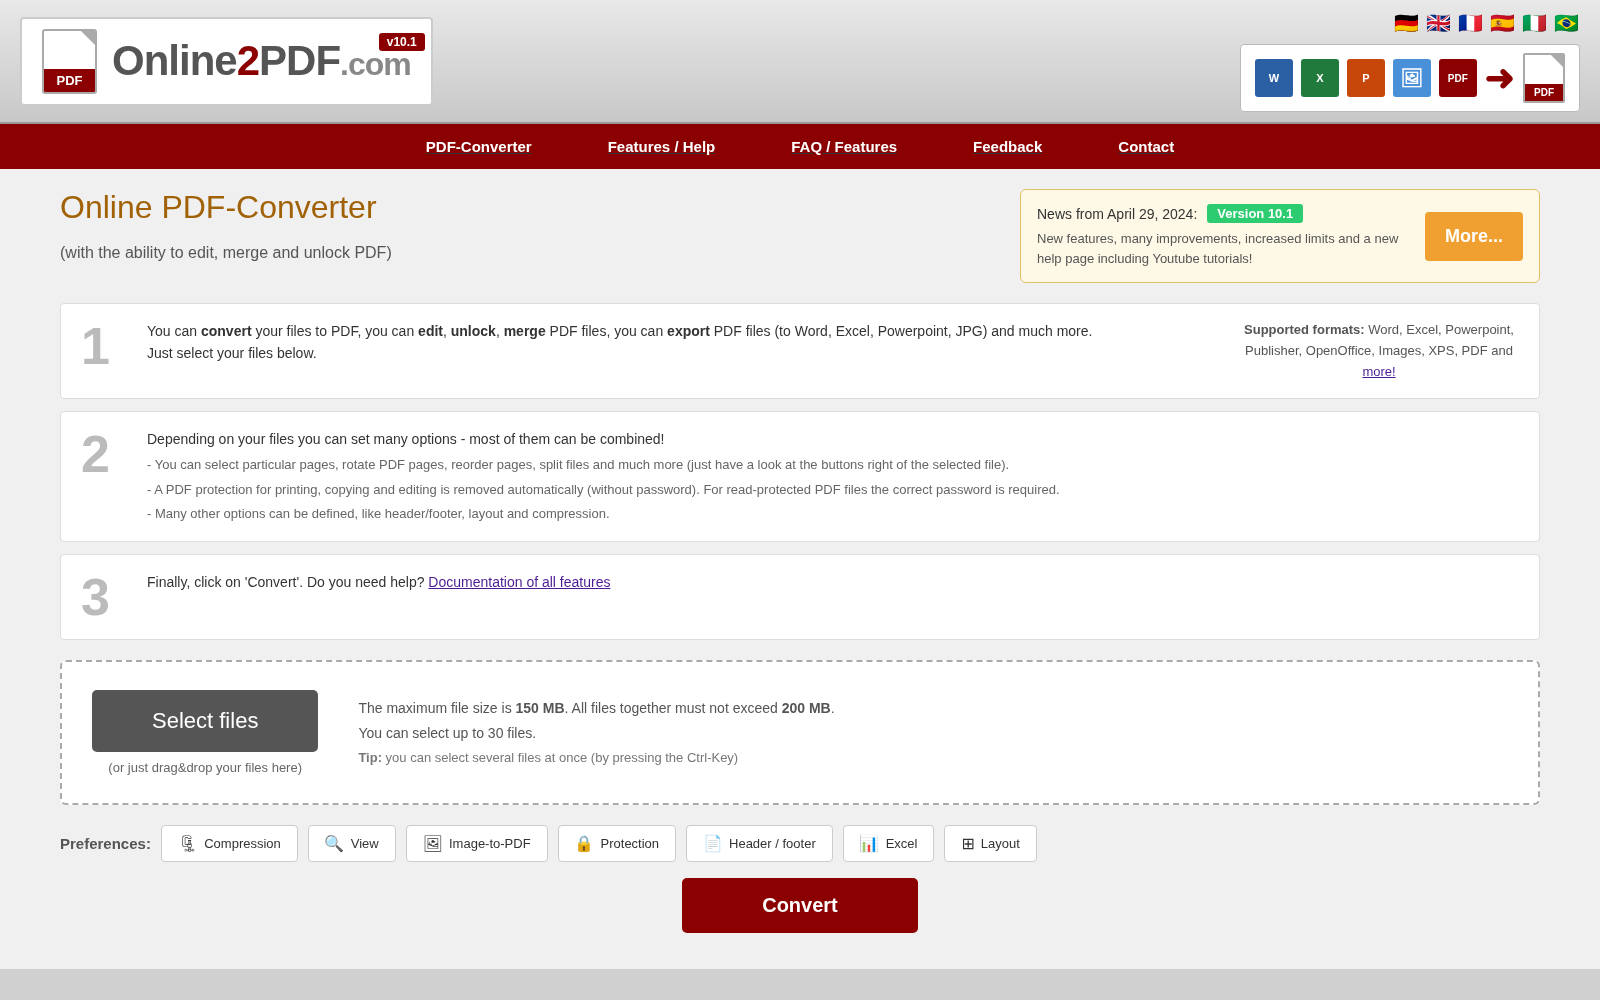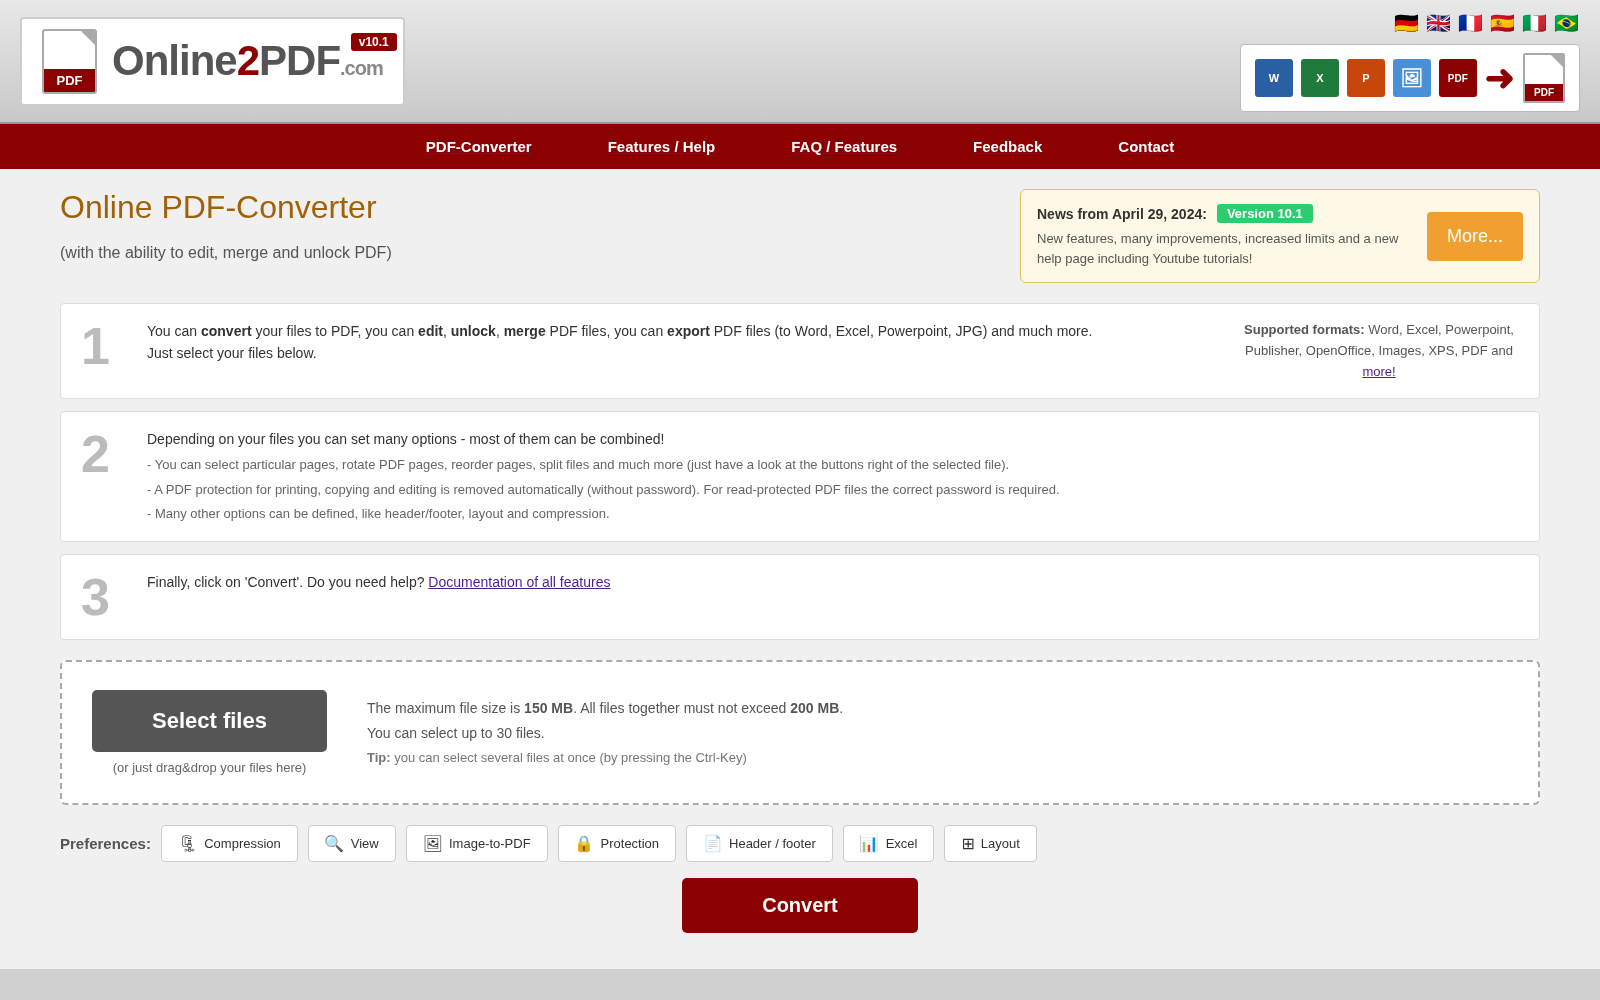--- a/index.html
+++ b/index.html
@@ -62,21 +62,21 @@
       letter-spacing: -1px;
     }
     .logo-text .two {
       color: #8b0000;
     }
     .logo-text .pdf {
       color: #555;
     }
     .logo-text .com {
       color: #888;
-      font-size: 20px;
+      font-size: 32px;
     }
     .logo-version {
       position: absolute;
       top: 6px;
       right: 6px;
       background: #8b0000;
       color: white;
       font-size: 12px;
       font-weight: bold;
       padding: 2px 8px;
@@ -221,34 +221,34 @@
       align-items: center;
       gap: 14px;
     }
     .news-content { flex: 1; }
     .news-header {
       display: flex;
       align-items: center;
       gap: 10px;
       margin-bottom: 6px;
     }
-    .news-date { font-weight: bold; font-size: 14px; }
+    .news-date { font-weight: normal; font-size: 14px; }
     .news-version-badge {
       background: #2ecc71;
       color: white;
       font-weight: bold;
       padding: 2px 10px;
       border-radius: 3px;
       font-size: 13px;
     }
     .news-desc { font-size: 13px; color: #555; line-height: 1.5; }
     .more-btn {
       background: #f0a030;
       color: white;
-      font-weight: normal;
+      font-weight: bold;
       font-size: 18px;
       padding: 14px 20px;
       border-radius: 4px;
       cursor: pointer;
       white-space: nowrap;
       border: none;
     }
 
     
     .step-box {
@@ -289,21 +289,21 @@
       margin: 20px 0;
       display: flex;
       align-items: center;
       gap: 40px;
     }
     .select-btn-area { display: flex; flex-direction: column; align-items: center; gap: 8px; }
     .select-btn {
       background: #555;
       color: white;
       font-size: 22px;
-      font-weight: bold;
+      font-weight: normal;
       padding: 18px 60px;
       border-radius: 5px;
       cursor: pointer;
       border: none;
     }
     .drag-hint { font-size: 13px; color: #666; }
     .file-info { font-size: 14px; color: #555; line-height: 1.8; }
     .file-info .tip { font-size: 13px; color: #777; }
 
     

